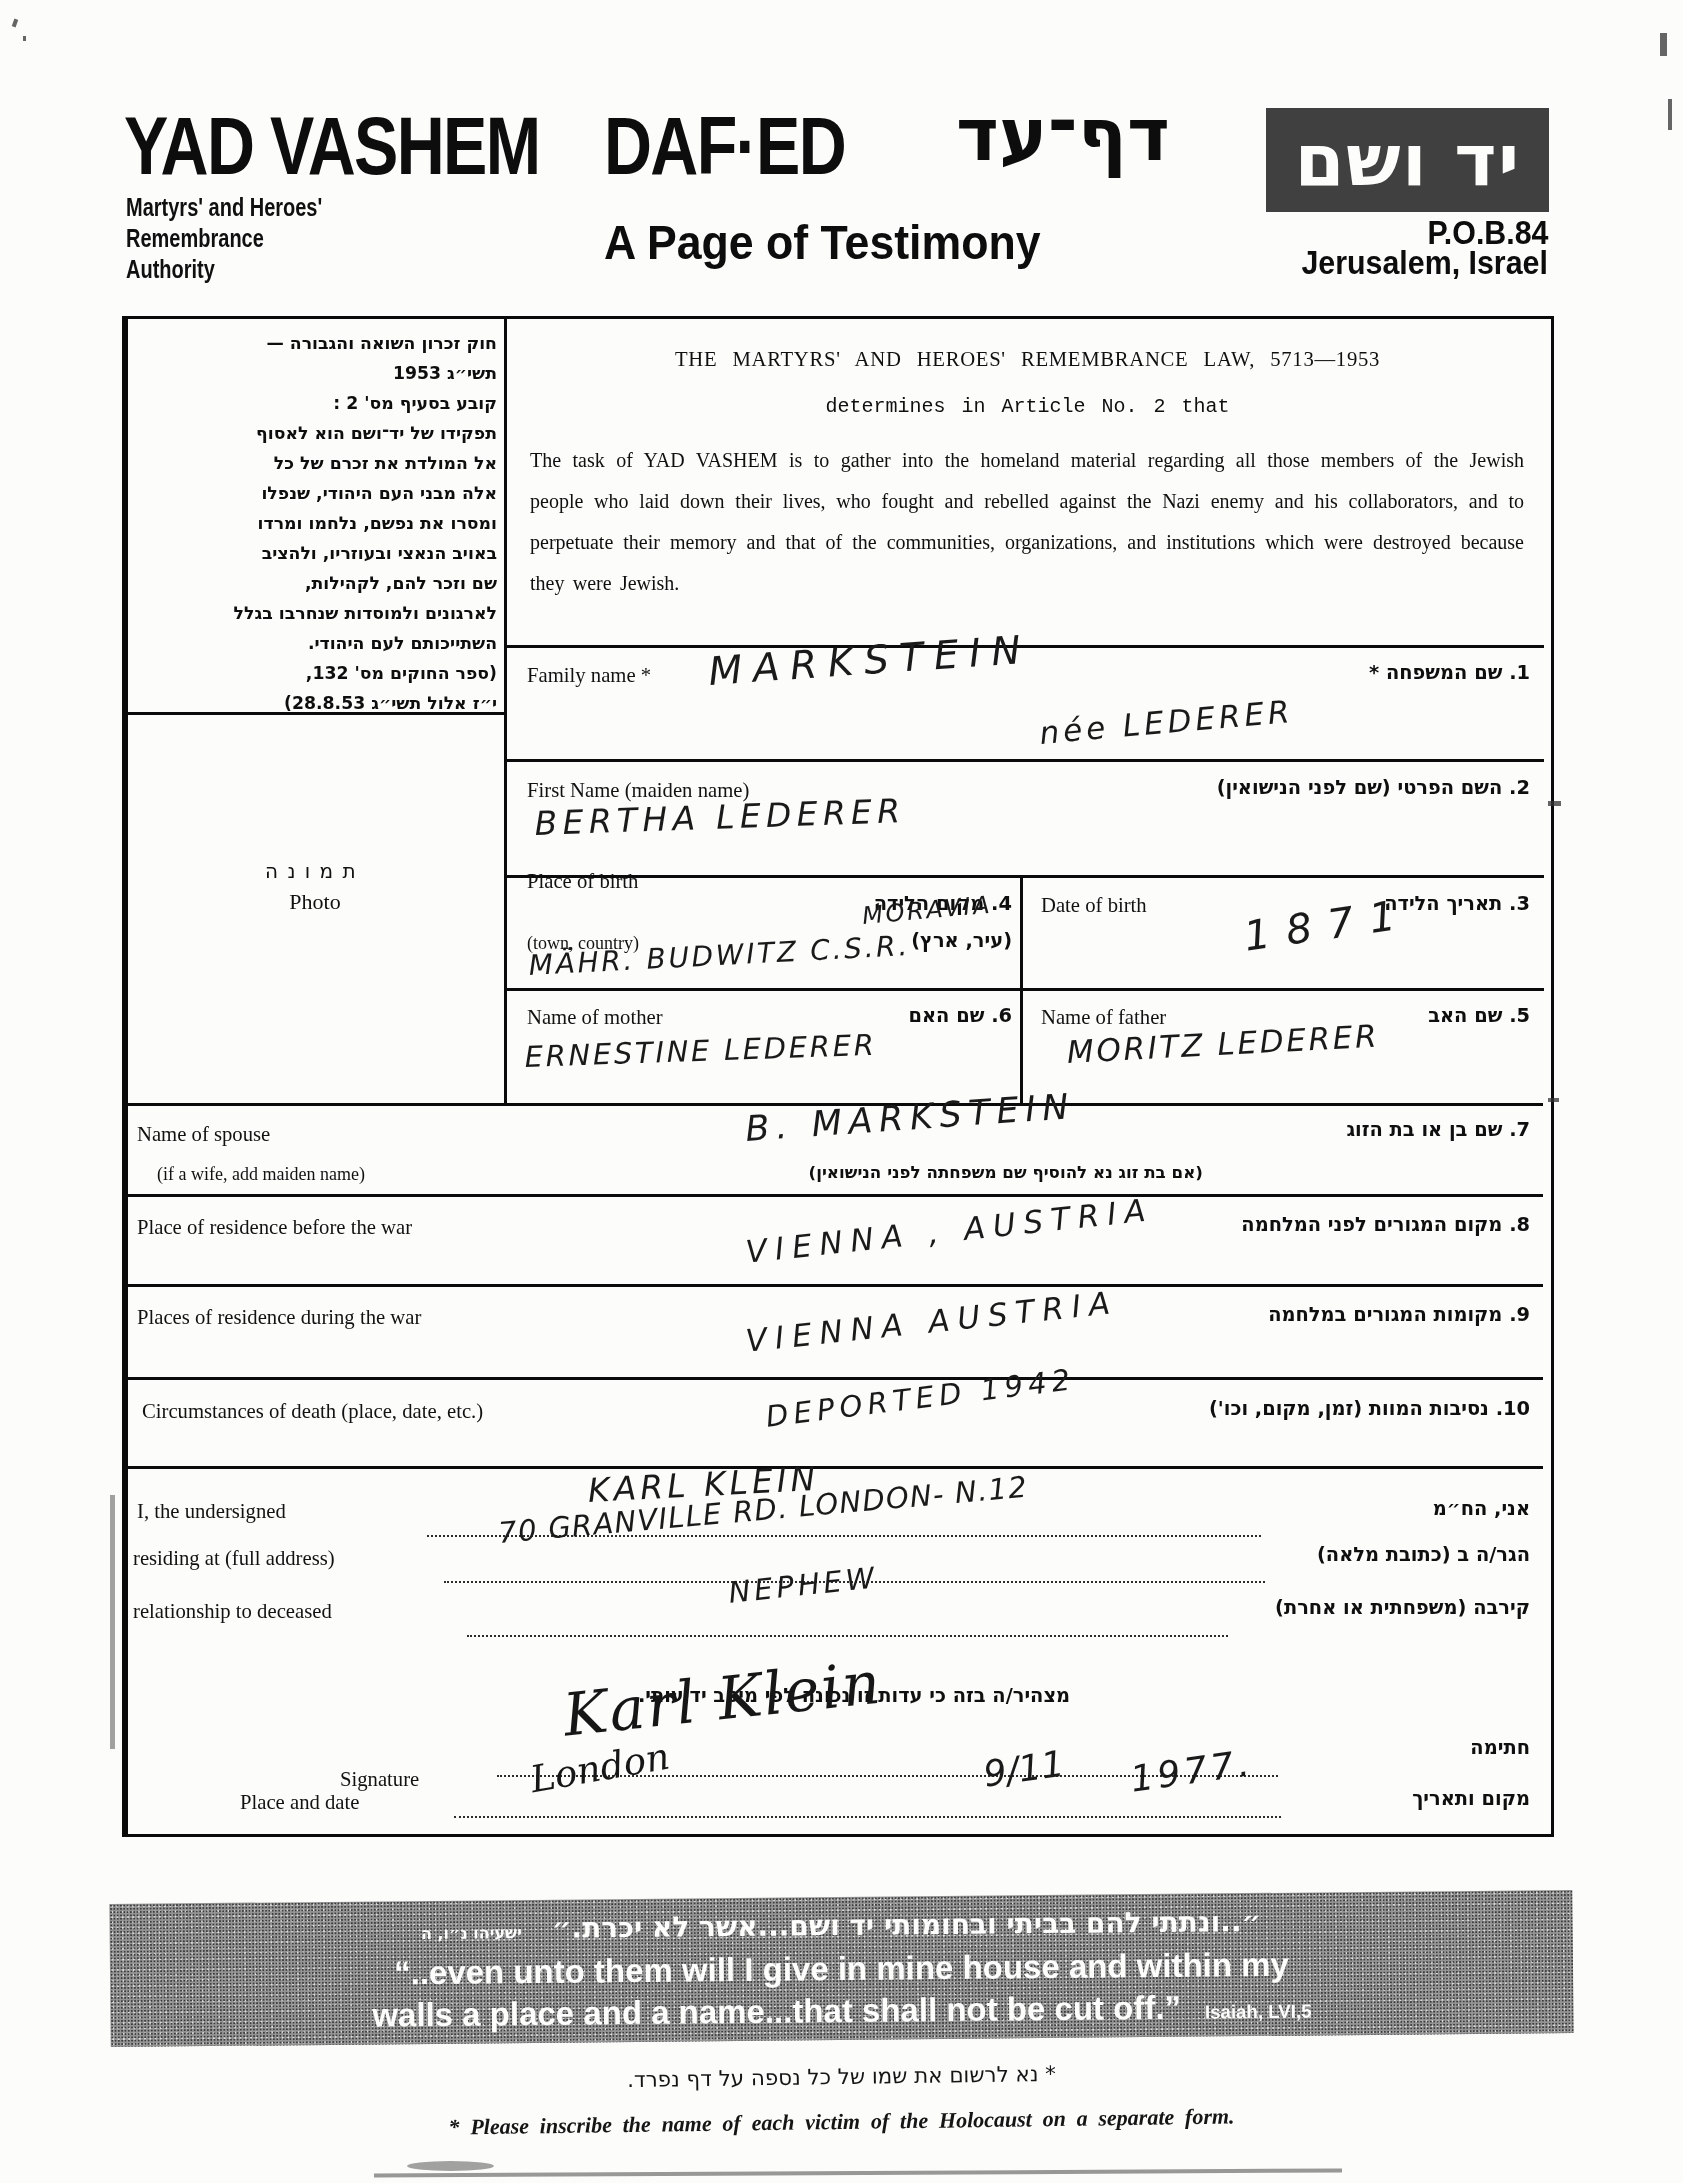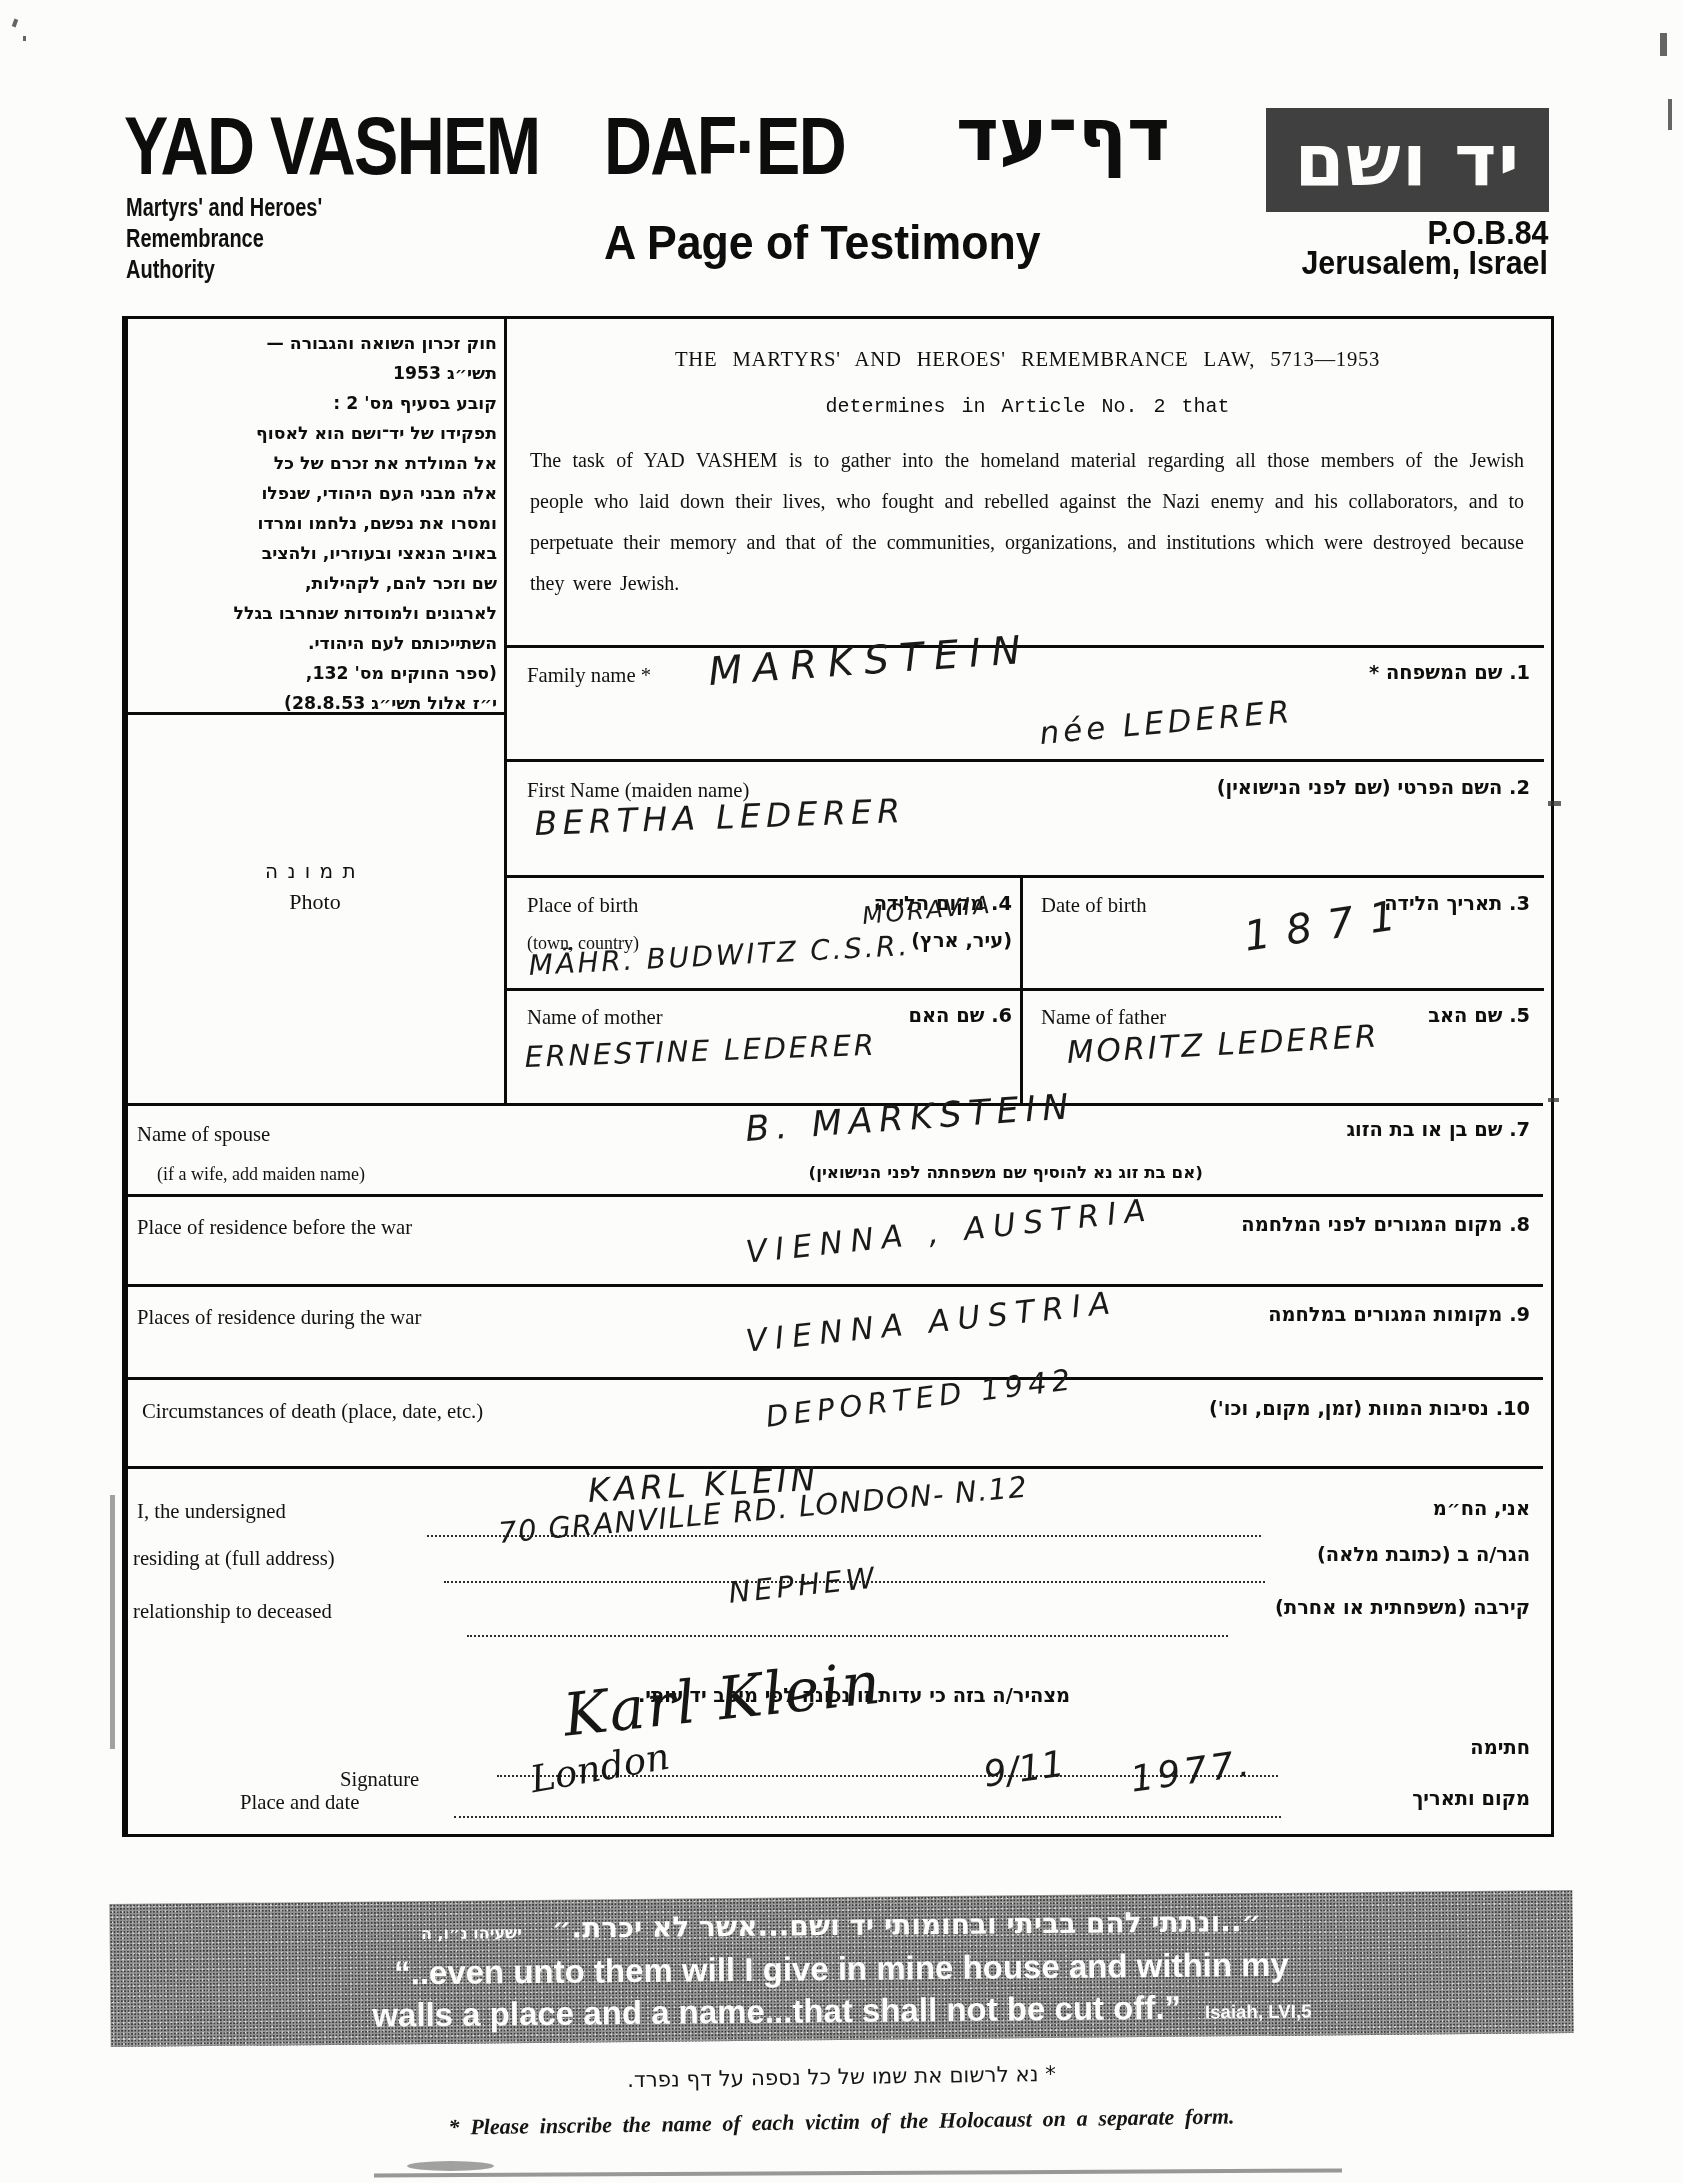--- a/index.html
+++ b/index.html
@@ -107,21 +107,21 @@
 
   <div class="abs len" style="left:527px;top:664px;">Family name *</div>
   <div class="abs lhe" style="right:153px;top:661px;">1. שם המשפחה *</div>
   <div class="abs hand" style="left:707px;top:649px;font-size:39px;letter-spacing:10.7px;transform:rotate(-4deg);">MARKSTEIN</div>
   <div class="abs hand" style="left:1038px;top:715px;font-size:31px;letter-spacing:4px;transform:rotate(-5deg);">née LEDERER</div>
 
   <div class="abs len" style="left:527px;top:779px;">First Name (maiden name)</div>
   <div class="abs lhe" style="right:153px;top:776px;">2. השם הפרטי (שם לפני הנישואין)</div>
   <div class="abs hand" style="left:534px;top:804px;font-size:33px;letter-spacing:5.3px;transform:rotate(-2deg);">BERTHA  LEDERER</div>
 
-  <div class="abs len" style="left:527px;top:894px;">Place of birth</div>
+  <div class="abs len" style="left:527px;top:870px;">Place of birth</div>
   <div class="abs len2" style="left:527px;top:933px;">(town, country)</div>
   <div class="abs lhe" style="right:671px;top:892px;">4. מקום הלידה</div>
   <div class="abs lhe" style="right:671px;top:929px;">(עיר, ארץ)</div>
   <div class="abs hand" style="left:861px;top:902px;font-size:24px;letter-spacing:2.7px;transform:rotate(-5deg);">MORAVIA</div>
   <div class="abs hand" style="left:528px;top:949px;font-size:28px;letter-spacing:2.7px;transform:rotate(-3deg);">MÄHR. BUDWITZ  C.S.R.</div>
   <div class="abs len" style="left:1041px;top:894px;">Date of birth</div>
   <div class="abs lhe" style="right:153px;top:892px;">3. תאריך הלידה</div>
   <div class="abs hand" style="left:1241px;top:913px;font-size:41px;letter-spacing:16px;transform:rotate(-8deg);">1871</div>
 
   <div class="abs len" style="left:527px;top:1006px;">Name of mother</div>

